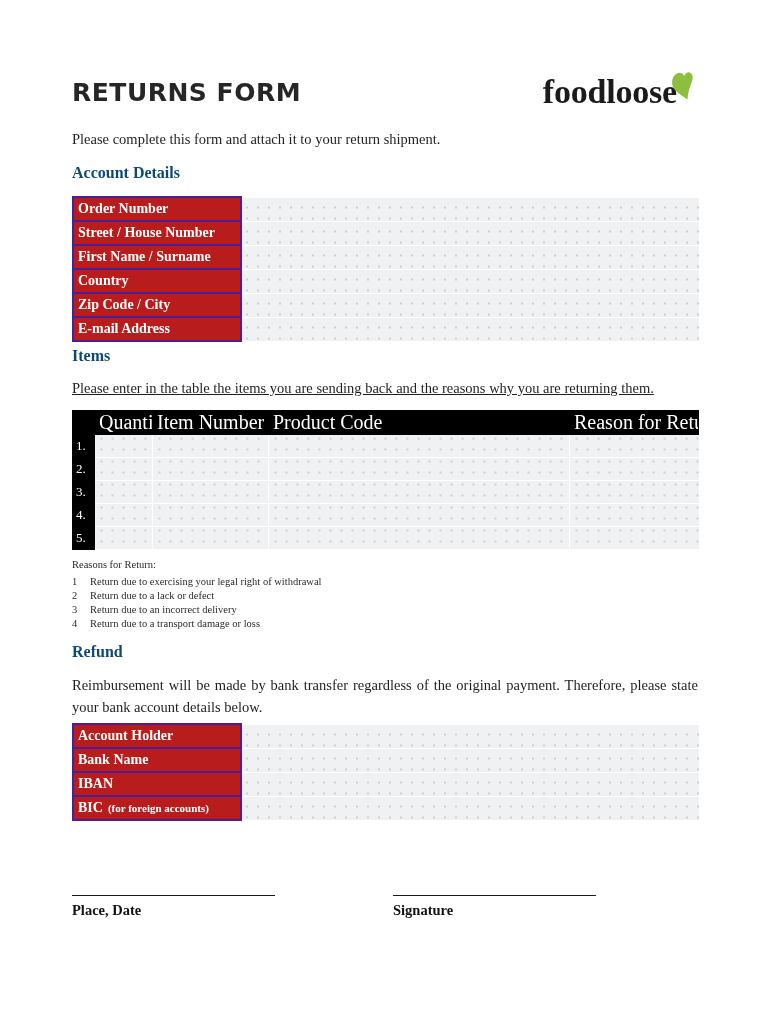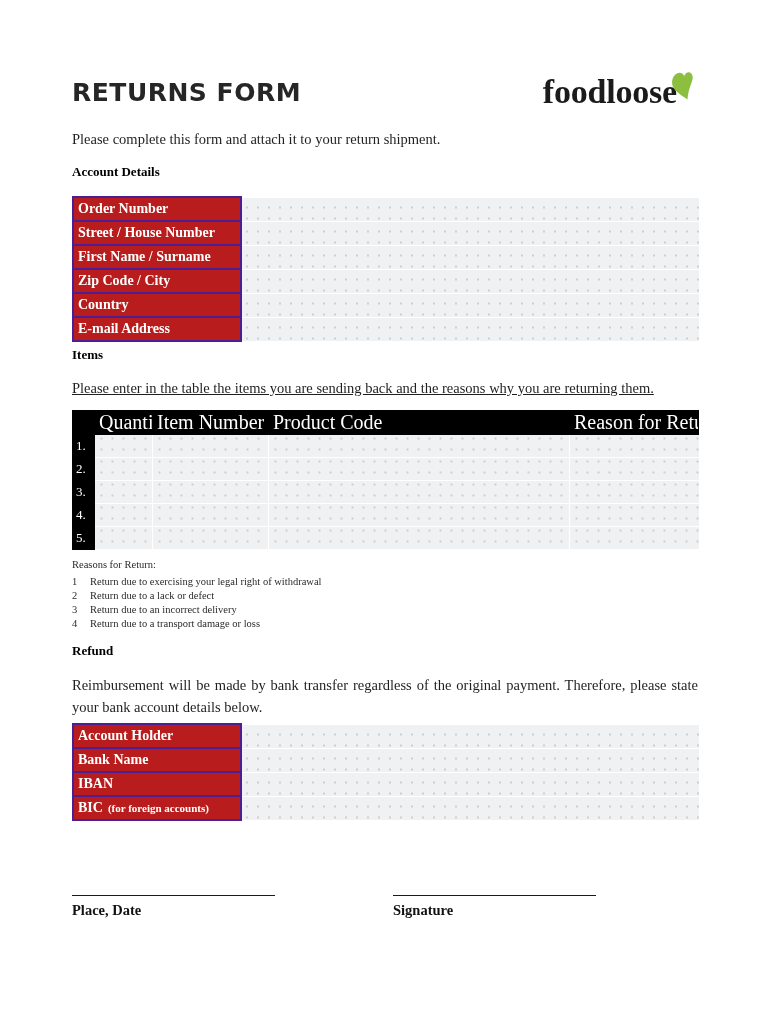--- a/index.html
+++ b/index.html
@@ -74,23 +74,23 @@
   .intro {
     position: absolute;
     left: 72px;
     font-size: 14.5px;
     line-height: 20px;
     color: #1f1f1f;
   }
   .sec-head {
     position: absolute;
     left: 72px;
-    font-size: 13px;
-    font-weight: bold;
-    color: #000000;
+    font-size: 16px;
+    font-weight: bold;
+    color: #0c4a6e;
   }
 
   .para-justify {
     position: absolute;
     left: 72px;
     width: 626px;
     font-size: 14.5px;
     line-height: 22px;
     text-align: justify;
     color: #1f1f1f;
@@ -225,25 +225,25 @@
       </tr>
       <tr>
         <td class="lbl">Street / House Number</td>
         <td class="val"></td>
       </tr>
       <tr>
         <td class="lbl">First Name / Surname</td>
         <td class="val"></td>
       </tr>
       <tr>
+        <td class="lbl">Country</td>
+        <td class="val"></td>
+      </tr>
+      <tr>
         <td class="lbl">Zip Code / City</td>
-        <td class="val"></td>
-      </tr>
-      <tr>
-        <td class="lbl">Country</td>
         <td class="val"></td>
       </tr>
       <tr>
         <td class="lbl">E-mail Address</td>
         <td class="val"></td>
       </tr>
     </tbody>
   </table>
 
   <div class="sec-head" style="top:347px;">Items</div>

